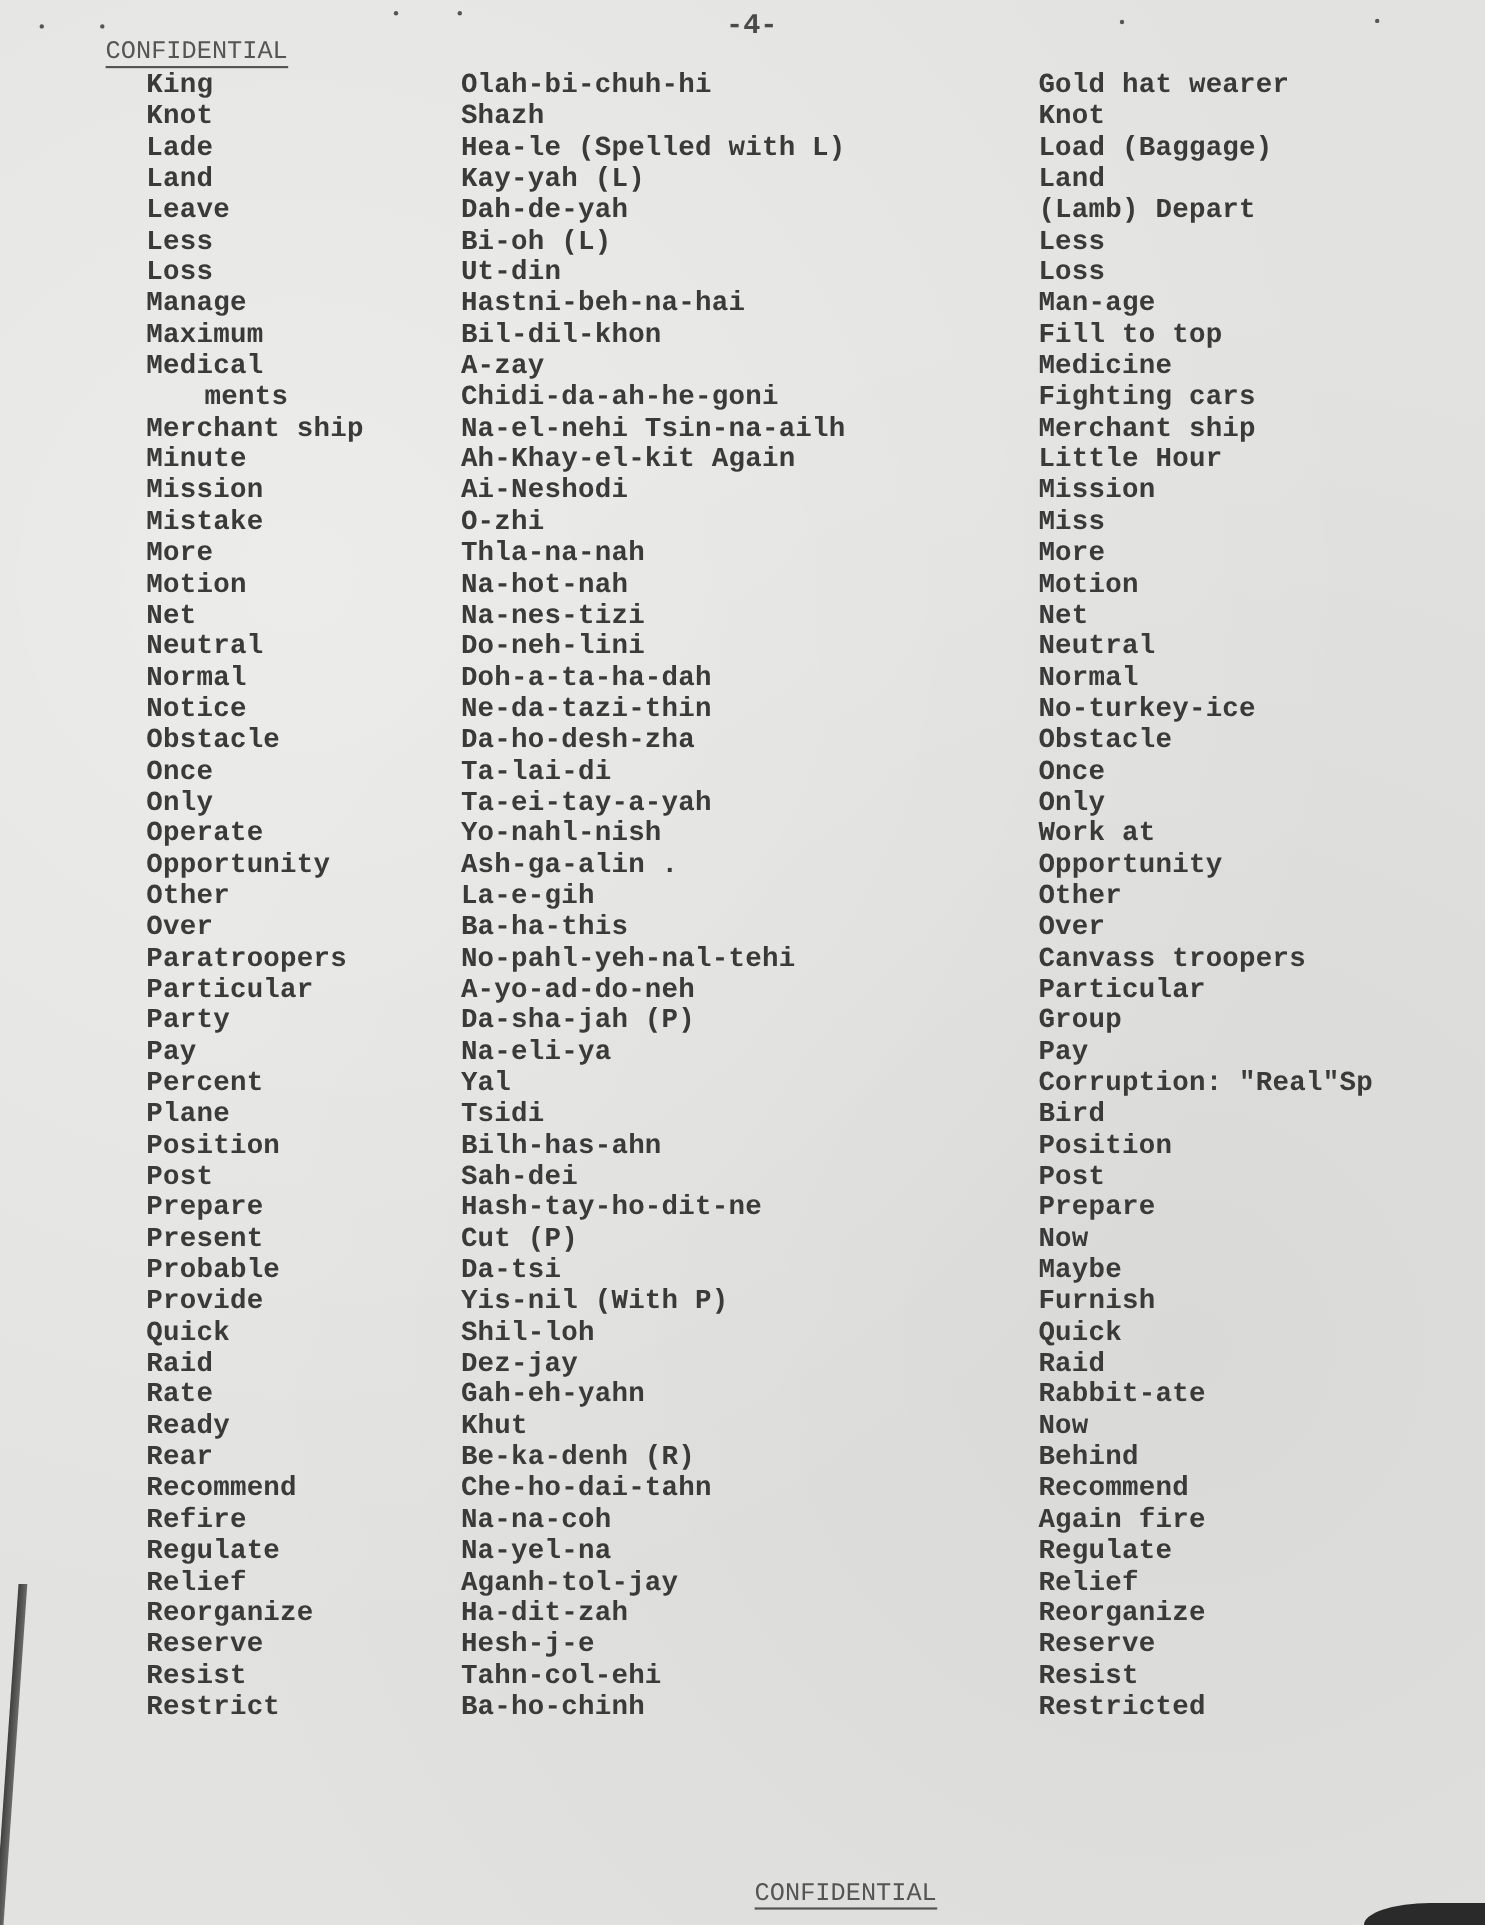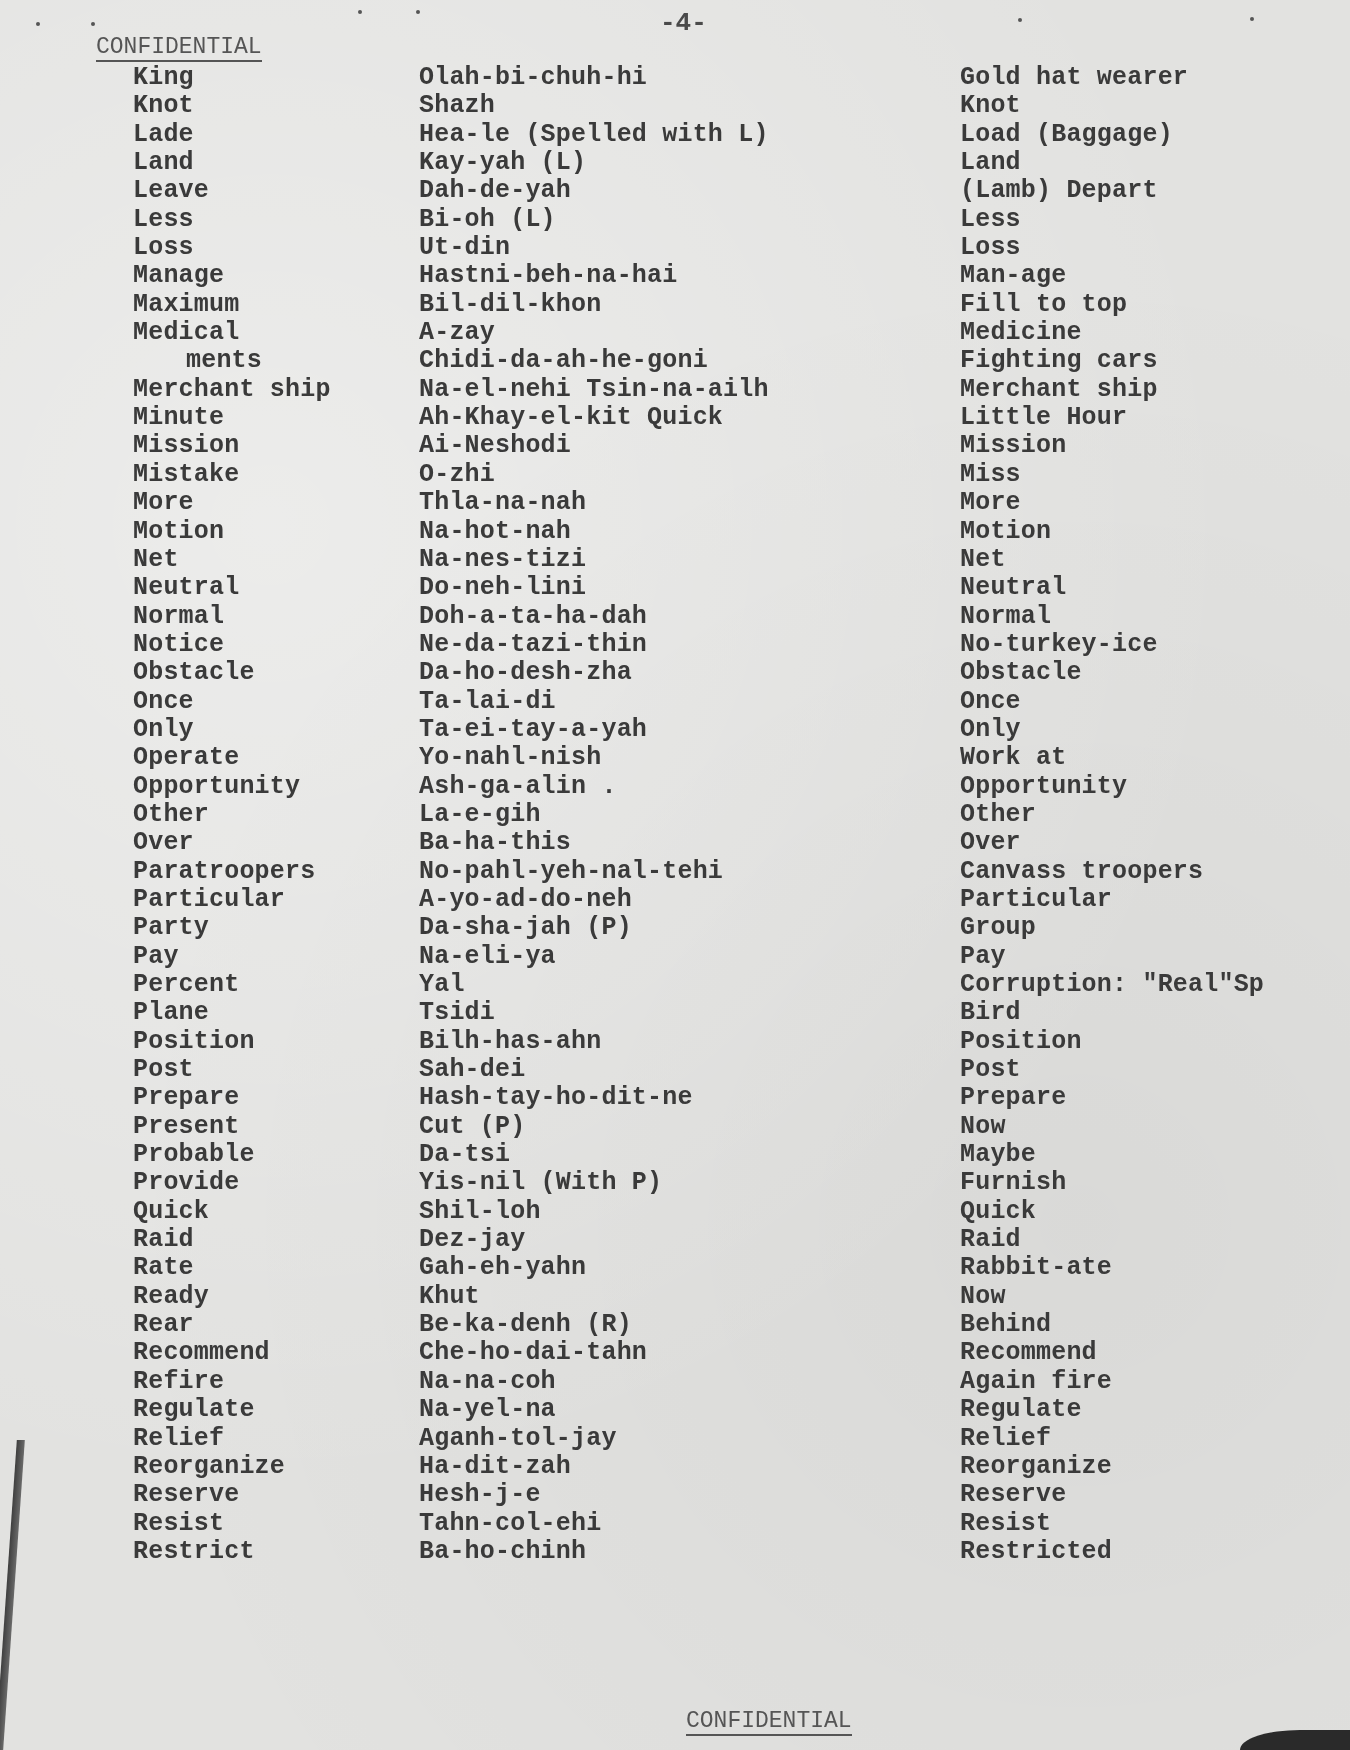--- a/index.html
+++ b/index.html
@@ -34,21 +34,21 @@
   .table {
     position: absolute; left: 16px; top: 64px; width: 1350px;
   }
   .row {
     position: relative; height: 28.35px;
     font-size: 25px; font-weight: bold; line-height: 28px;
     white-space: nowrap; letter-spacing: 0.2px;
   }
   .c1 { position: absolute; left: 117px; }
   .c2 { position: absolute; left: 403px; }
-  .c3 { position: absolute; left: 928px; margin-left: 16px; }
+  .c3 { position: absolute; left: 928px; }
   .indent { left: 170px; }
   .edge {
     position: absolute; left: 6px; top: 1440px; width: 8px; height: 310px;
     background: linear-gradient(to right, #222, #555);
     transform: skewX(-4deg);
     opacity: 0.85;
   }
   .corner {
     position: absolute; right: 0; bottom: 0; width: 110px; height: 20px;
     background: #2a2a2a; border-top-left-radius: 60px 20px;
@@ -119,21 +119,21 @@
       <span class="c2">Chidi-da-ah-he-goni</span>
       <span class="c3">Fighting cars</span>
     </div>
     <div class="row">
       <span class="c1">Merchant ship</span>
       <span class="c2">Na-el-nehi Tsin-na-ailh</span>
       <span class="c3">Merchant ship</span>
     </div>
     <div class="row">
       <span class="c1">Minute</span>
-      <span class="c2">Ah-Khay-el-kit Quick</span>
+      <span class="c2">Ah-Khay-el-kit Again</span>
       <span class="c3">Little Hour</span>
     </div>
     <div class="row">
       <span class="c1">Mission</span>
       <span class="c2">Ai-Neshodi</span>
       <span class="c3">Mission</span>
     </div>
     <div class="row">
       <span class="c1">Mistake</span>
       <span class="c2">O-zhi</span>

